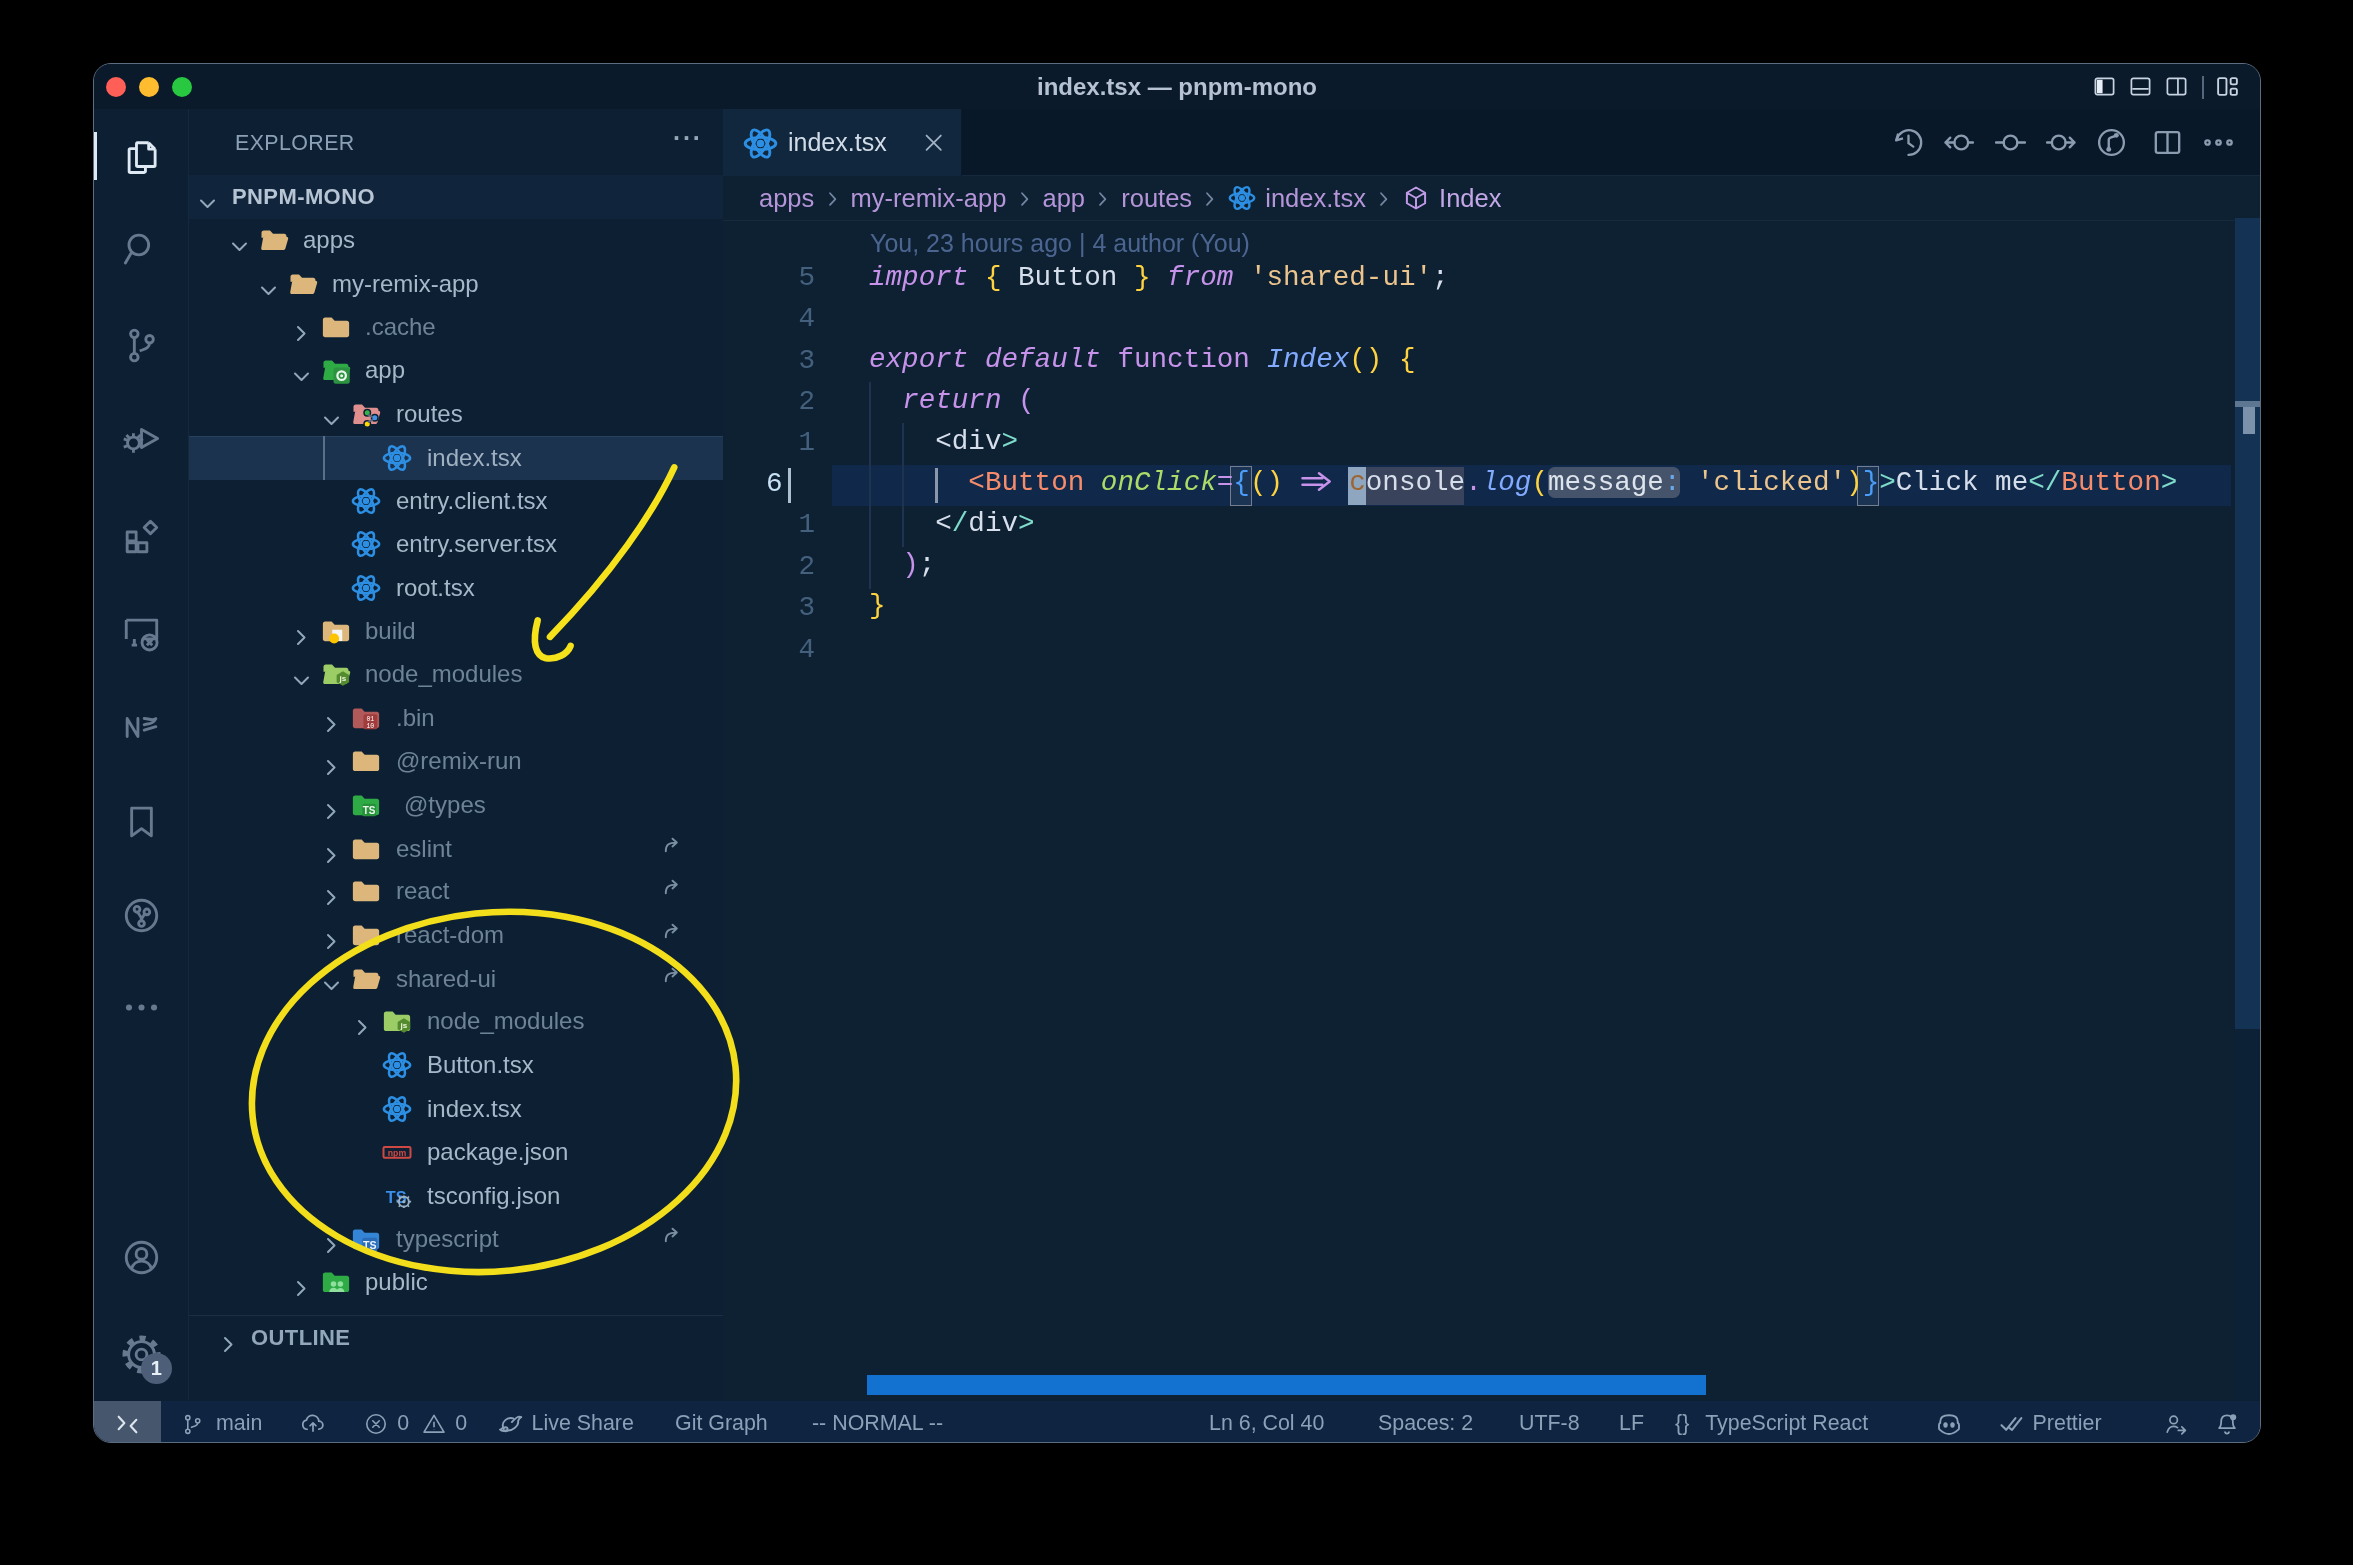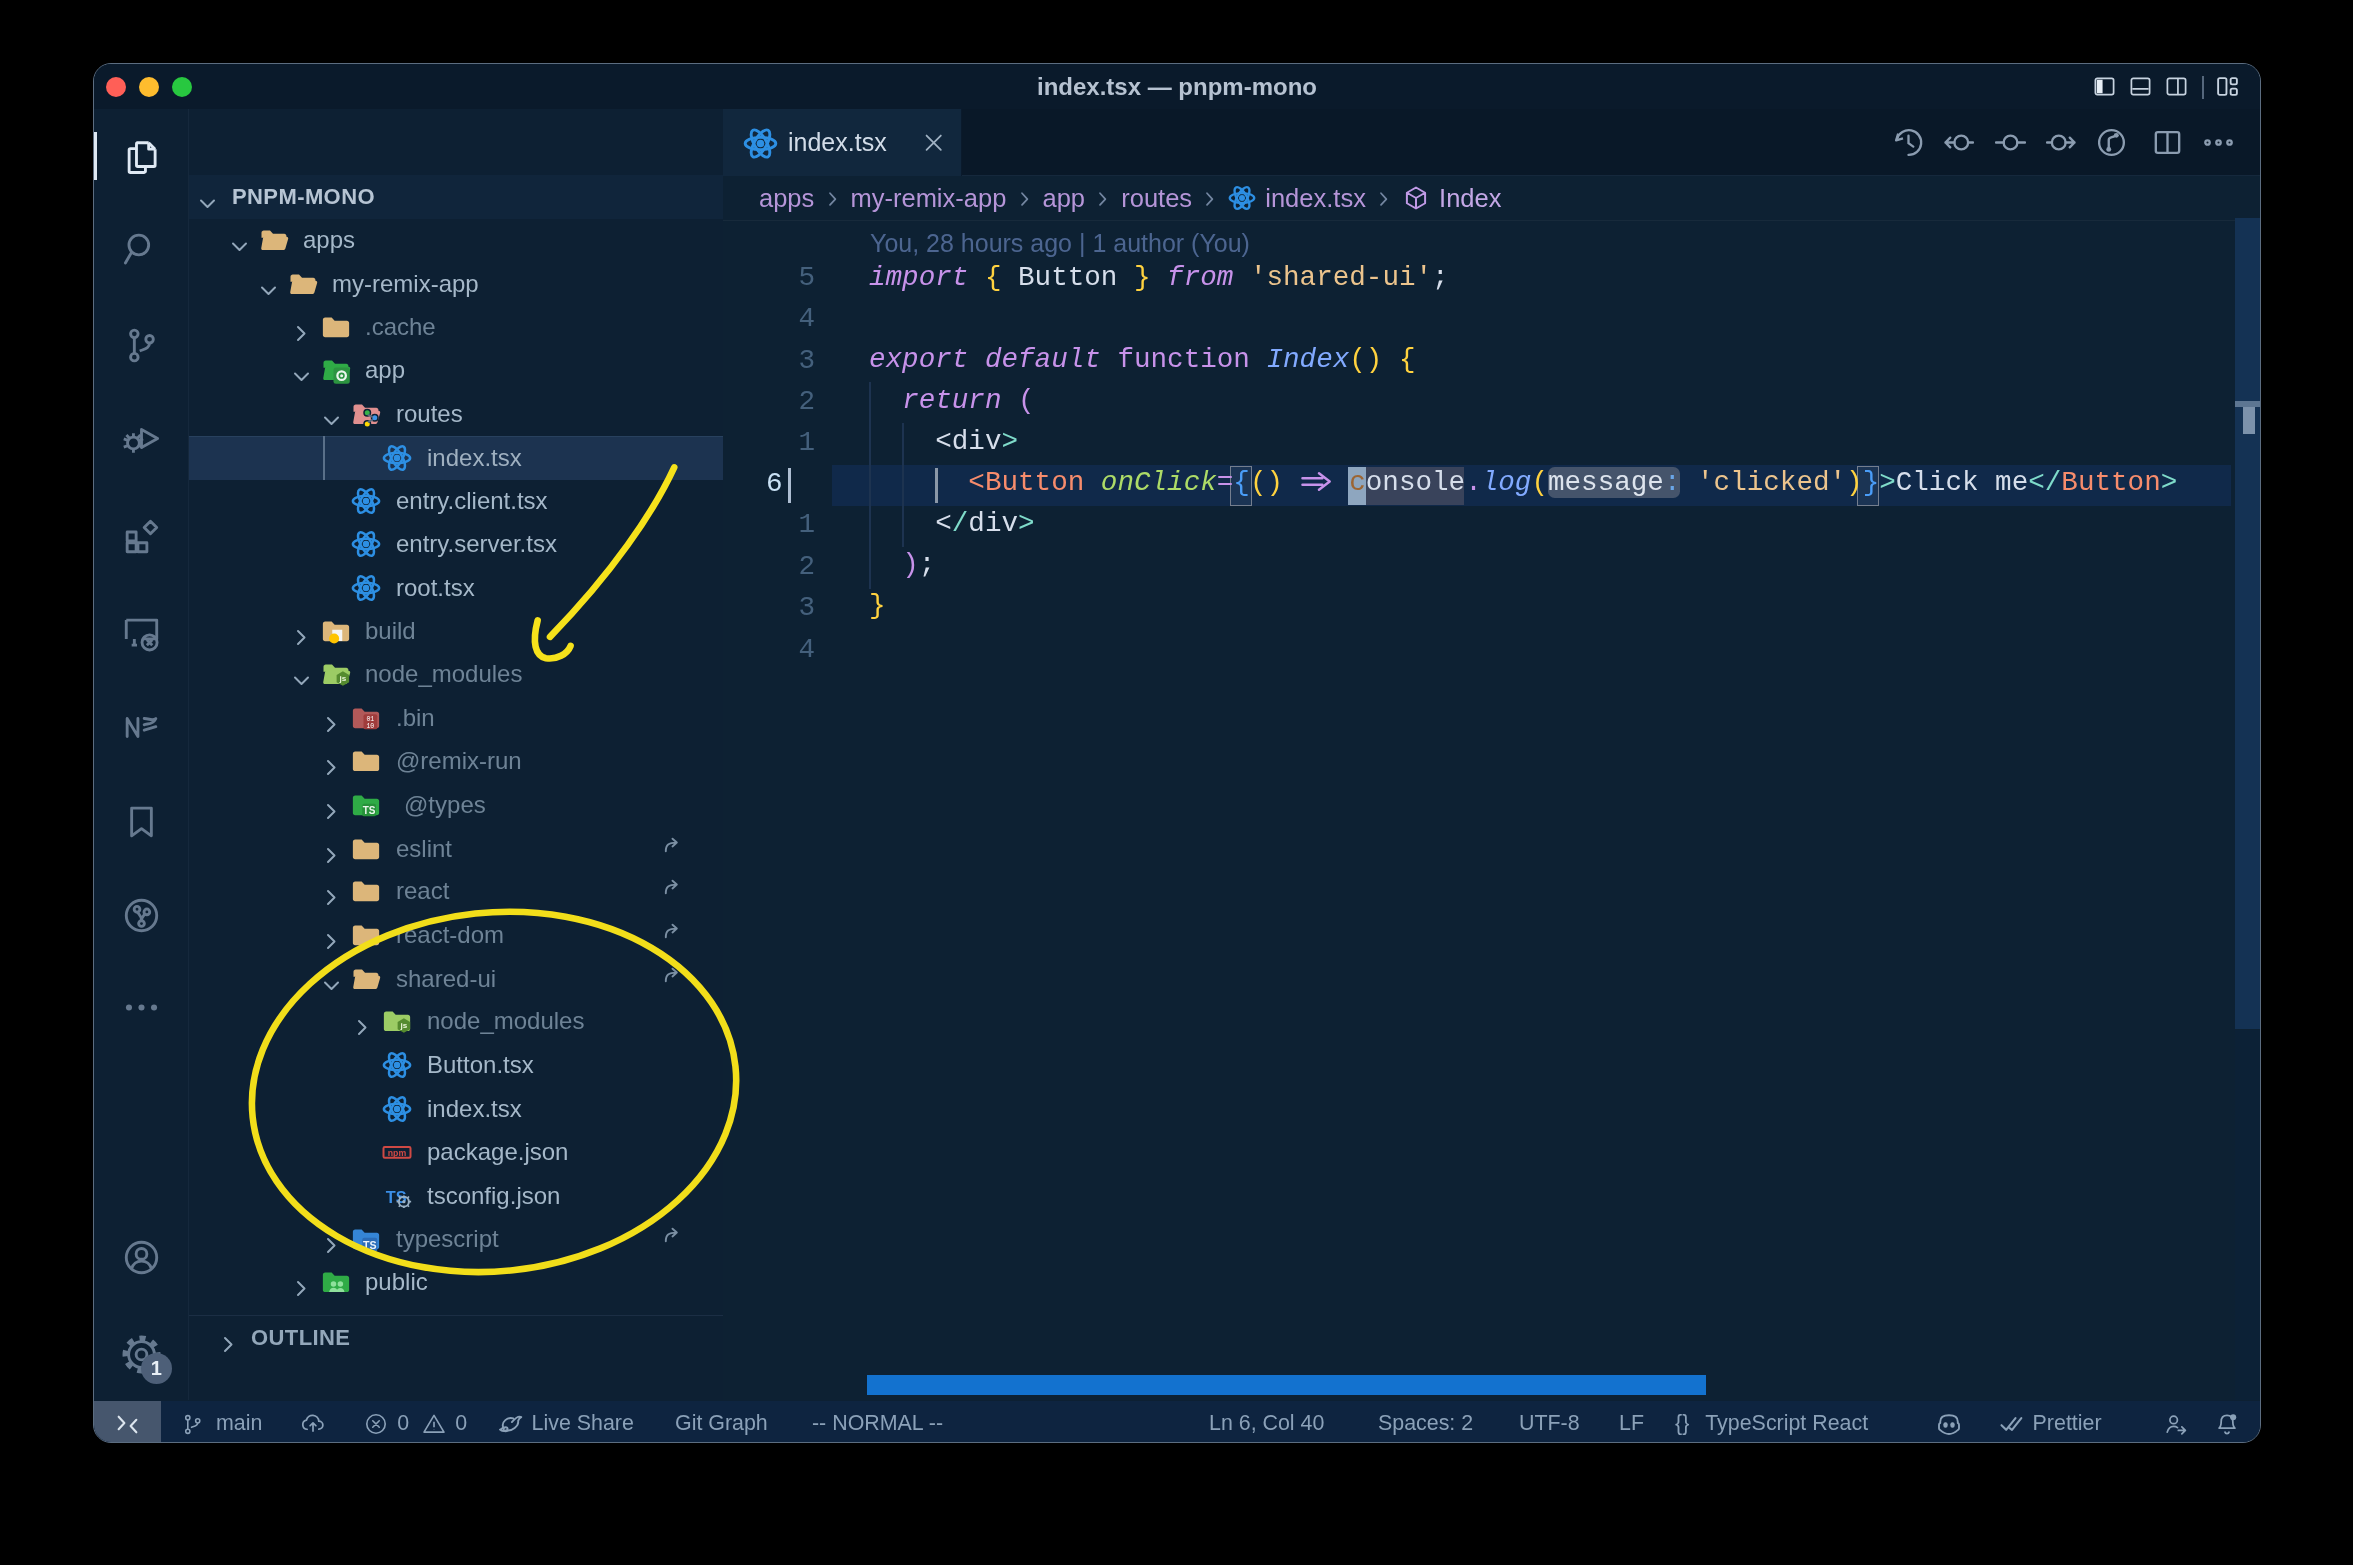--- a/index.html
+++ b/index.html
@@ -196,20 +196,24 @@
       <g id="react">
             <g stroke="#2d8fe3" stroke-width="2" fill="none">
               <ellipse cx="12" cy="12" rx="10.5" ry="4.2"></ellipse>
               <ellipse cx="12" cy="12" rx="10.5" ry="4.2" transform="rotate(60 12 12)"></ellipse>
               <ellipse cx="12" cy="12" rx="10.5" ry="4.2" transform="rotate(120 12 12)"></ellipse>
             </g>
             <circle cx="12" cy="12" r="2.6" fill="#2d8fe3"></circle>
           </g>
     </defs>
       </svg>
+    <div id="sb-head">
+      <div style="position:absolute; left:46px; top:22px; font-size:21.4px; color:#8ba0b5; letter-spacing:0.4px;">EXPLORER</div>
+      <div style="position:absolute; left:484px; top:15px; font-size:25px; color:#93a7b8; letter-spacing:1.6px; font-weight:bold;">···</div>
+    </div>
     <div id="treerows">
     <div class="row" style="top:66px; background:#10253b;">
           <div class="chev" style="left:5.8px;"><svg viewBox="0 0 24 24">
               <use href="#chd"></use>
             </svg></div>
           <div class="lbl" style="left:43px; font-weight:bold; font-size:22px; color:#b6c4d3; letter-spacing:0.4px;">PNPM-MONO</div>
         </div>
     <div class="row" style="top:109px;">
           <div class="chev" style="left:38px;"><svg viewBox="0 0 24 24">
               <use href="#chd"></use>
@@ -559,21 +563,21 @@
       <div class="gut" style="top:76px;">4</div>
       <div class="gut" style="top:118px;">3</div>
       <div class="gut" style="top:159px;">2</div>
       <div class="gut" style="top:200px;">1</div>
       <div class="gut" style="top:241px; text-align:left; color:#c9e1f5;">6</div>
       <div class="gut" style="top:282px;">1</div>
       <div class="gut" style="top:324px;">2</div>
       <div class="gut" style="top:365px;">3</div>
       <div class="gut" style="top:407px;">4</div>
 
-      <div class="abs" style="left:147px; top:6.6px; font-size:25px; color:#4c6590;">You, 28 hours ago | 1 author (You)</div>
+      <div class="abs" style="left:147px; top:6.6px; font-size:25px; color:#4c6590;">You, 23 hours ago | 4 author (You)</div>
       <pre id="codelines"><span class="kw">import</span> <span class="gold">{</span> Button <span class="gold">}</span> <span class="kw">from</span> <span class="str">'shared-ui'</span>;
 
 <span class="kw">export</span> <span class="kw">default</span> <span class="kwu">function</span> <span class="fn">Index</span><span class="gold">()</span> <span class="gold">{</span>
   <span class="kw">return</span> <span class="pink">(</span>
     &lt;div<span class="teal">&gt;</span>
       <span class="tagc">&lt;Button</span> <span class="attr">onClick</span><span class="pink">=</span><span class="blue">{</span><span class="gold">()</span> <span class="dar"><svg viewBox="0 0 40 30" width="33" height="25">
               <path d="M3 11h24 M3 19h24 M23 5l13 10-13 10" stroke="#c792ea" stroke-width="3" fill="none" stroke-linejoin="round" stroke-linecap="round"></path>
             </svg></span> <span style="color:#9c6533;">c</span>onsole<span class="pink">.</span><span class="fn">log</span><span class="gold">(</span><span class="inlay">message<span style="color:#6aa6e8;">:</span></span> <span class="str">'clicked'</span><span class="gold">)</span><span class="blue">}</span><span class="teal">&gt;</span>Click me<span class="teal">&lt;/</span><span class="tagc">Button</span><span class="teal">&gt;</span>
     &lt;<span class="teal">/</span>div<span class="teal">&gt;</span>
   <span class="pink">)</span>;

